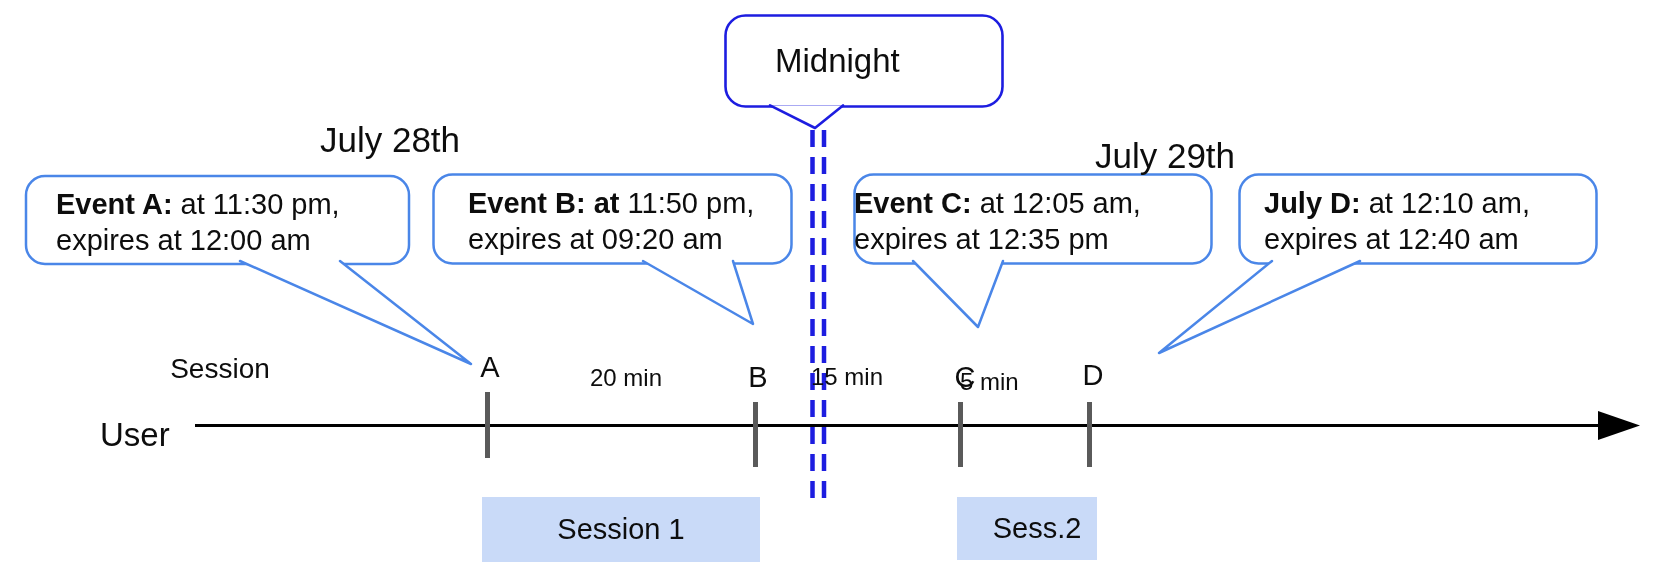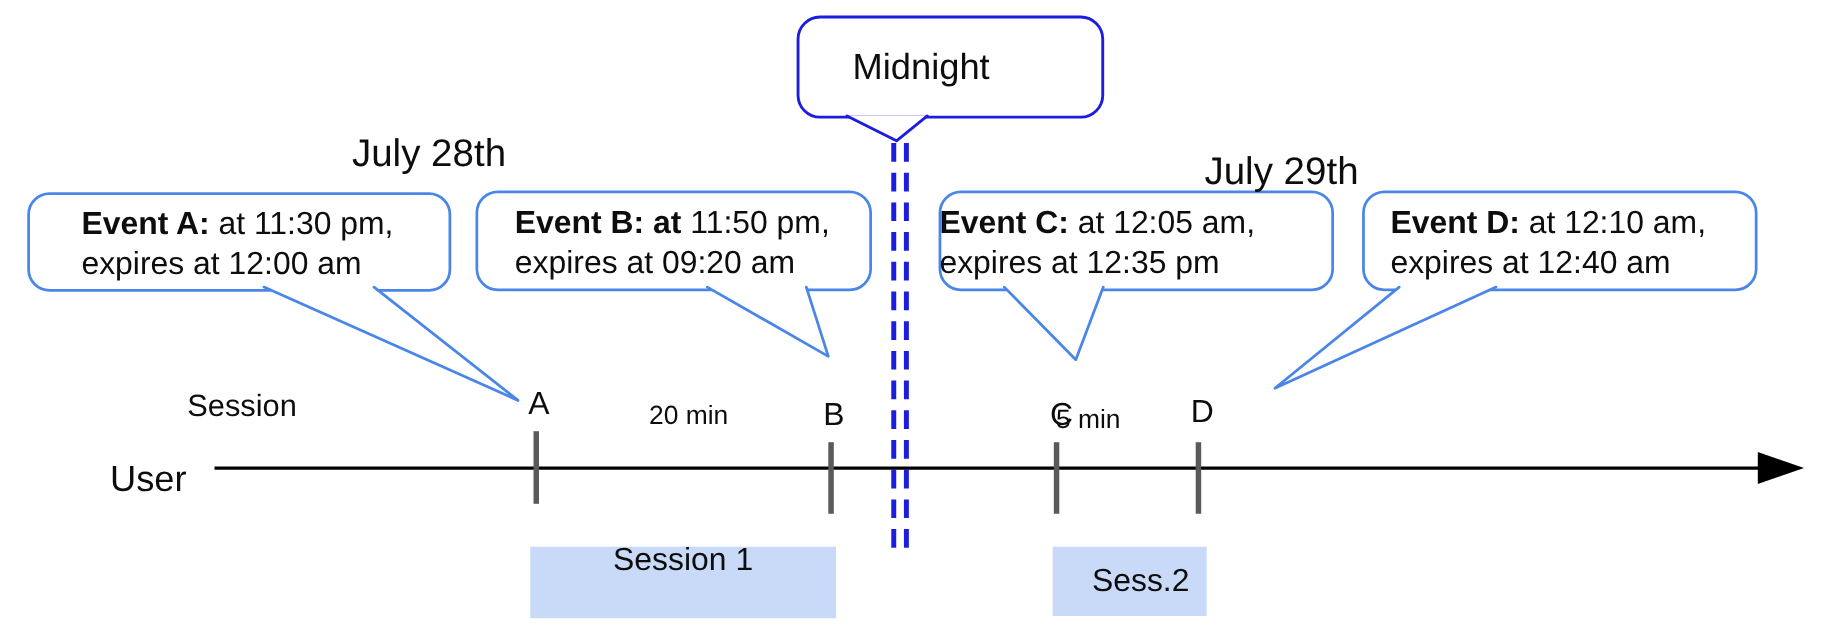--- a/index.html
+++ b/index.html
@@ -79,47 +79,48 @@
     <path class="callout-tail" d="M643,261 L753,324 L733,261"></path>
     <path class="callout-tail" d="M913,261 L978,327 L1003,261"></path>
     <path class="callout-tail" d="M1360,261 L1159,353 L1272,261"></path>
   </svg>
 
   <div class="txt date-title" style="left:260px;top:100px;margin-top:20px;">July 28th</div>
   <div class="txt date-title" style="left:1035px;top:100px;margin-top:36px;">July 29th</div>
 
   <div class="txt midnight-label">Midnight</div>
 
-  <div class="callout-text" style="left:26px;top:176px;width:383px;padding-left:48px;">
+  <div class="callout-text" style="left:26px;top:176px;width:383px;padding-left:30px;">
     <div><b>Event A:</b><span> at 11:30 pm,</span></div>
     <div>expires at 12:00 am</div>
   </div>
 
   <div class="callout-text" style="left:433px;top:175px;width:358px;padding-left:35px;">
     <div><b>Event B: at</b><span> 11:50 pm,</span></div>
     <div>expires at 09:20 am</div>
   </div>
 
   <div class="callout-text" style="left:854px;top:175px;width:357px;">
     <div><b>Event C:</b><span> at 12:05 am,</span></div>
     <div>expires at 12:35 pm</div>
   </div>
 
   <div class="callout-text" style="left:1239px;top:175px;width:357px;padding-left:25px;">
-    <div><b>Event D:</b><span>  at 12:10 am,</span></div>
+    <div><b>July D:</b><span>  at 12:10 am,</span></div>
     <div>expires at 12:40 am</div>
   </div>
 
   <div class="txt events-label">Session</div>
   <div class="txt user-label">User</div>
 
   <div class="txt tick-label" style="left:430px;top:351px;">A</div>
   <div class="txt tick-label" style="left:698px;top:361px;">B</div>
   <div class="txt tick-label" style="left:905px;top:361px;">C</div>
   <div class="txt tick-label" style="left:1033px;top:359px;">D</div>
 
   <div class="txt interval-label" style="left:590px;top:364px;">20 min</div>
+  <div class="txt interval-label" style="left:811px;top:363px;">15 min</div>
   <div class="txt interval-label" style="left:960px;top:368px;">5 min</div>
 
-  <div class="session-label" style="left:482px;top:477px;width:278px;height:65px;">Session 1</div>
+  <div class="session-label" style="left:482px;top:497px;width:278px;height:65px;">Session 1</div>
   <div class="session-label" style="left:957px;top:497px;width:160px;height:63px;">Sess.2</div>
 
 </div>
 
 </body></html>

